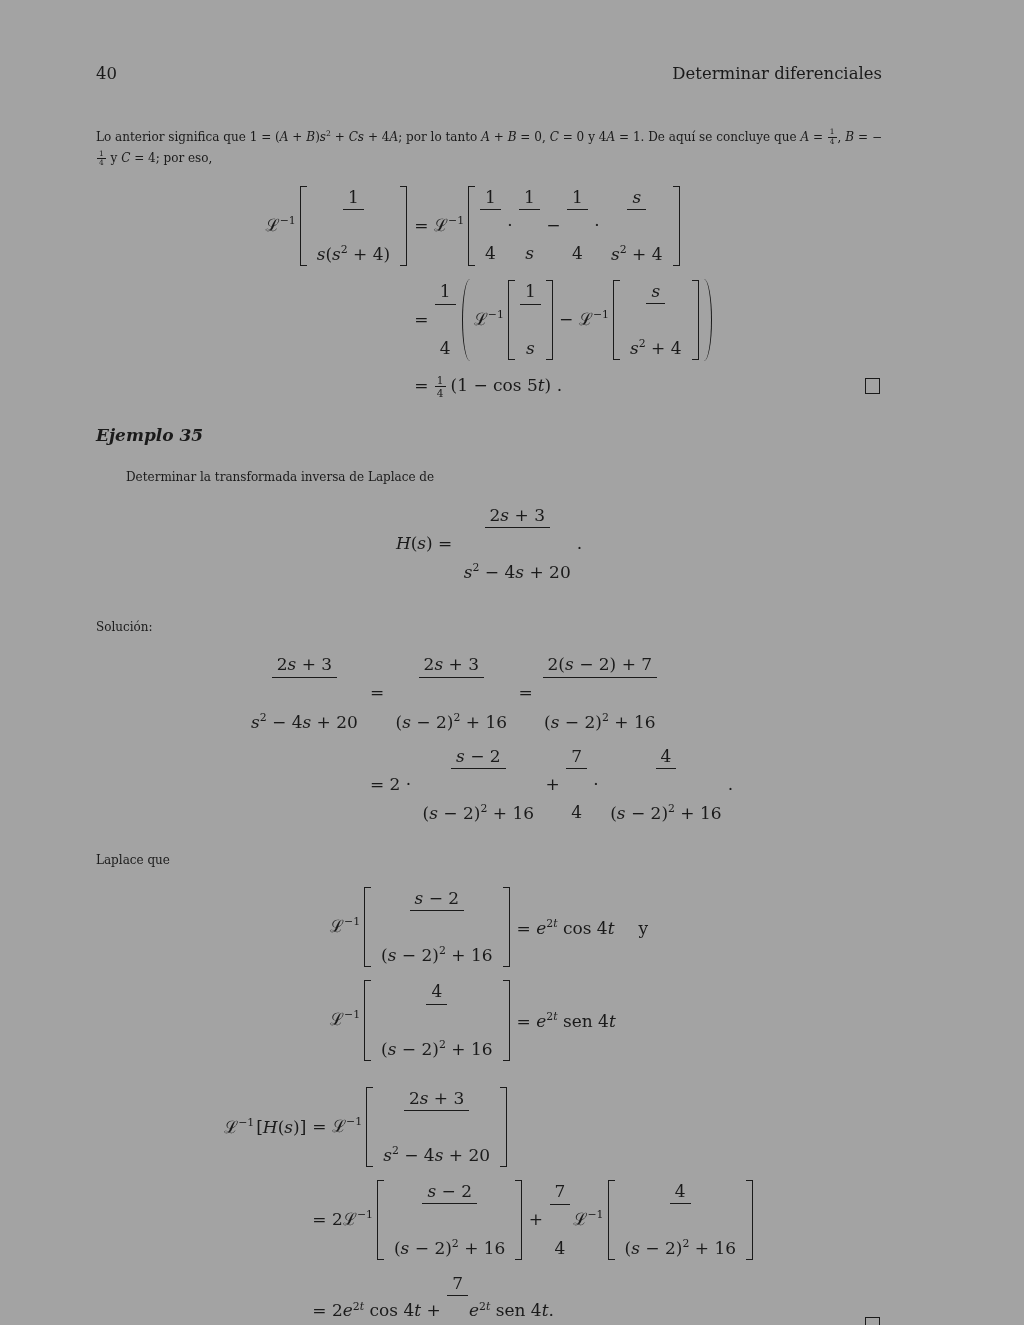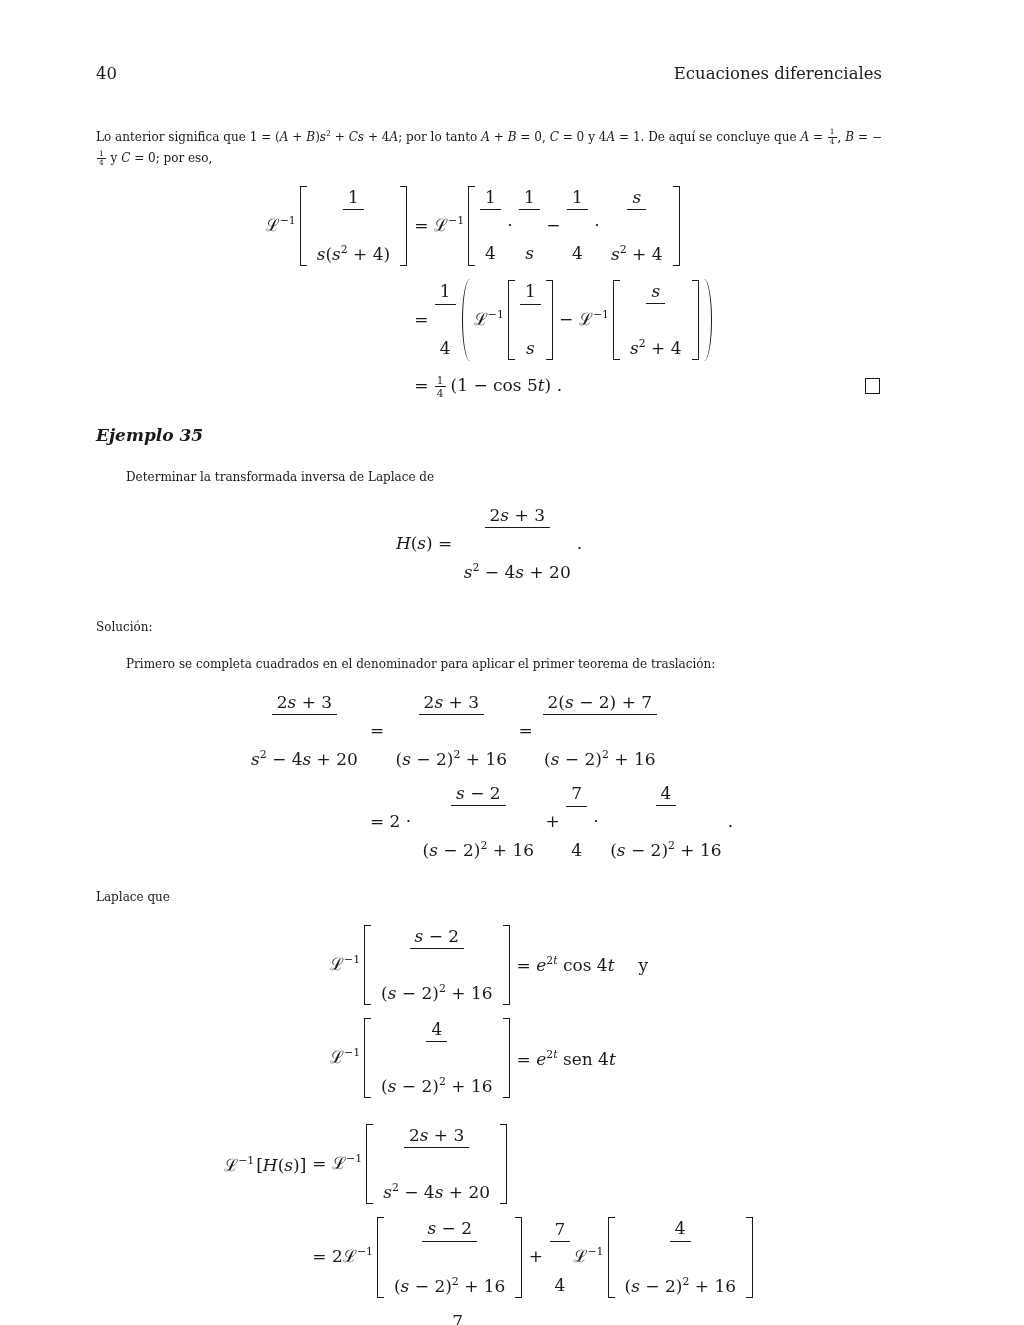--- a/index.html
+++ b/index.html
@@ -1,17 +1,17 @@
 <!DOCTYPE html>
 <html><head>
 <meta charset="utf-8">
 <style>
   html,body{margin:0;padding:0;background:#e8e8e8;}
   .page{
-    width:1024px;height:1325px;background:#ffffff;color:#1a1a1a;
+    width:1024px;height:1325px;background:#a3a3a3;color:#1a1a1a;
     font-family:"DejaVu Serif","Liberation Serif",serif;
     box-sizing:border-box;padding:64px 142px 0 96px;overflow:hidden;
   }
   .pagehead{display:flex;justify-content:space-between;align-items:baseline;
     font-size:16.5px;margin-bottom:44px;}
   p.body{font-size:12px;line-height:1.78;margin:0 0 16px 0;text-align:justify;}
   p.noj{text-align:left;}
   .ind{text-indent:30px;}
   .ital{}
   h3.exhead{font-size:17px;font-weight:bold;margin:6px 0 22px 0;font-style:italic;}
@@ -52,30 +52,30 @@
   .qed-low{bottom:5px;}
   .qed-mid{bottom:18px;}
 </style>
 </head>
 <body>
 
 <div class="page">
 
   <header class="pagehead">
     <span>40</span>
-    <span>Ecuaciones diferenciales</span>
+    <span>Determinar diferenciales</span>
   </header>
 
   <p class="body"><span class="tr">Lo anterior significa que 1 = (</span><span class="ti">A</span><span class="tr"> + </span><span class="ti">B</span><span class="tr">)</span><span class="ti">s</span><span class="tsup"><span class="tr">2</span></span><span class="tr"> + </span><span class="ti">Cs</span><span class="tr"> + 4</span><span class="ti">A</span><span class="tr">; por lo tanto </span><span class="ti">A</span><span class="tr"> + </span><span class="ti">B</span><span class="tr"> = 0, </span><span class="ti">C</span><span class="tr"> = 0 y 4</span><span class="ti">A</span><span class="tr"> = 1. De aquí se concluye que </span><span class="ti">A</span><span class="tr"> = </span><span class="sfrac">
         <span class="num">1</span>
         <span class="den">4</span>
       </span><span class="tr">, </span><span class="ti">B</span><span class="tr"> = −</span><span class="sfrac">
         <span class="num">1</span>
         <span class="den">4</span>
-      </span><span class="tr"> y </span><span class="ti">C</span><span class="tr"> = 0; por eso,</span></p>
+      </span><span class="tr"> y </span><span class="ti">C</span><span class="tr"> = 4; por eso,</span></p>
 
   <div class="eqblock">
     <div class="align">
       <div class="cell lhs"><span class="tr">ℒ</span><span class="tsup"><span class="tr">−1</span></span><span class="tsp" style="width: 3px;"></span><span class="grp">
             <span class="delim dso"></span>
             <span class="grpk"><span class="frac">
                 <span class="num"><span class="tr">1</span></span>
                 <span class="den"><span class="ti">s</span><span class="tr">(</span><span class="ti">s</span><span class="tsup"><span class="tr">2</span></span><span class="tr"> + 4)</span></span>
               </span></span>
             <span class="delim dsc"></span>
@@ -133,21 +133,20 @@
 
   <p class="body noj ind">Determinar la transformada inversa de Laplace de</p>
 
   <div class="eqblock eqcenter"><span class="ti">H</span><span class="tr">(</span><span class="ti">s</span><span class="tr">) = </span><span class="frac">
         <span class="num"><span class="tr">2</span><span class="ti">s</span><span class="tr"> + 3</span></span>
         <span class="den"><span class="ti">s</span><span class="tsup"><span class="tr">2</span></span><span class="tr"> − 4</span><span class="ti">s</span><span class="tr"> + 20</span></span>
       </span><span class="tr">.</span></div>
 
   <p class="body noj ital">Solución:</p>
 
-  <p class="body ind">Primero se completa cuadrados en el denominador para aplicar el primer teorema de traslación:</p>
 
   <div class="eqblock">
     <div class="align">
       <div class="cell lhs"><span class="frac">
             <span class="num"><span class="tr">2</span><span class="ti">s</span><span class="tr"> + 3</span></span>
             <span class="den"><span class="ti">s</span><span class="tsup"><span class="tr">2</span></span><span class="tr"> − 4</span><span class="ti">s</span><span class="tr"> + 20</span></span>
           </span></div>
       <div class="cell rhs"><span class="tr">= </span><span class="frac">
             <span class="num"><span class="tr">2</span><span class="ti">s</span><span class="tr"> + 3</span></span>
             <span class="den"><span class="tr">(</span><span class="ti">s</span><span class="tr"> − 2)</span><span class="tsup"><span class="tr">2</span></span><span class="tr"> + 16</span></span>

